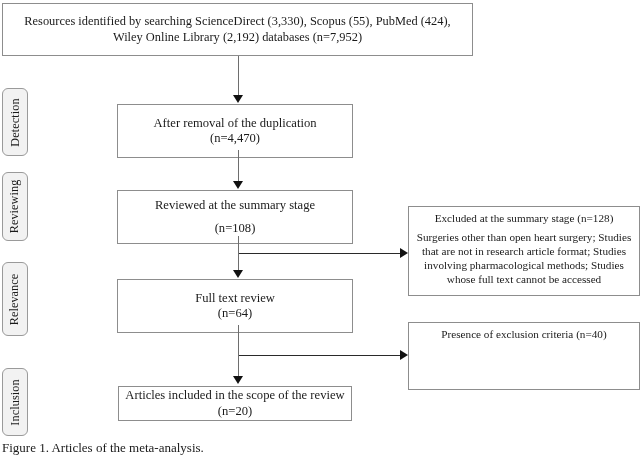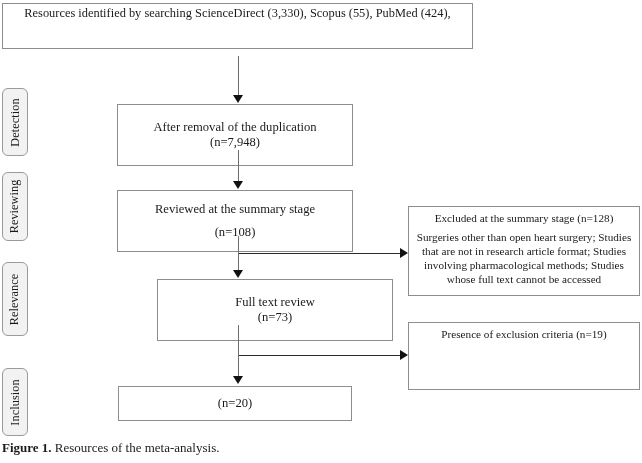--- a/index.html
+++ b/index.html
@@ -32,36 +32,35 @@
   .flowbox .line {
     display: block;
     white-space: nowrap;
   }
 
   
   #box-sources {
     left: 2px;
     top: 3px;
     width: 471px;
-    height: 46px;
+    height: 53px;
     font-size: 12.4px;
     padding: 2px 4px;
-    justify-content: space-between;
   }
 
   
   .mainbox {
     left: 117px;
     width: 236px;
-    height: 62px;
+    height: 54px;
     font-size: 12.6px;
   }
   #box-dedup      { top: 104px; }
   #box-summary    { top: 190px; gap: 8px; }
-  #box-fulltext   { top: 279px; margin-left: 40px; }
+  #box-fulltext   { top: 279px; }
   #box-included   { top: 386px; left: 118px; width: 234px; height: 35px; }
 
   
   .sidebox {
     left: 408px;
     width: 232px;
     box-sizing: border-box;
     border: 1px solid #8d8d8d;
     background: #fff;
     position: absolute;
@@ -135,36 +134,37 @@
 
   
   #caption {
     position: absolute;
     left: 2px;
     top: 440px;
     font-size: 13px;
     white-space: nowrap;
   }
   #caption .cap-label {
-    font-weight: bold;
+    font-weight: normal;
   }
 </style>
 </head>
 <body>
 
 <div class="flowbox" id="box-sources">
   <span class="line">Resources identified by searching ScienceDirect (3,330), Scopus (55), PubMed (424),</span>
+  <span class="line">Wiley Online Library (2,192) databases (n=7,952)</span>
 </div>
 
 <div class="vline" style="left:238px; top:56px; height:40px;"></div>
 <div class="arrow-down" style="left:233px; top:95px;"></div>
 
 <div class="flowbox mainbox" id="box-dedup">
   <span class="line">After removal of the duplication</span>
-  <span class="line">(n=7,948)</span>
+  <span class="line">(n=4,470)</span>
 </div>
 
 <div class="vline" style="left:238px; top:150px; height:32px;"></div>
 <div class="arrow-down" style="left:233px; top:181px;"></div>
 
 <div class="flowbox mainbox" id="box-summary">
   <span class="line">Reviewed at the summary stage</span>
   <span class="line">(n=108)</span>
 </div>
 
@@ -174,45 +174,46 @@
 <div class="hline" style="left:239px; top:253px; width:162px;"></div>
 <div class="arrow-right" style="left:400px; top:248px;"></div>
 
 <div class="sidebox" id="box-excl-summary">
   <span class="head">Excluded at the summary stage (n=128)</span>
   <span class="body">Surgeries other than open heart surgery; Studies that are not in research article format; Studies involving pharmacological methods; Studies whose full text cannot be accessed</span>
 </div>
 
 <div class="flowbox mainbox" id="box-fulltext">
   <span class="line">Full text review</span>
-  <span class="line">(n=73)</span>
+  <span class="line">(n=64)</span>
 </div>
 
 <div class="vline" style="left:238px; top:325px; height:52px;"></div>
 <div class="arrow-down" style="left:233px; top:376px;"></div>
 
 <div class="hline" style="left:239px; top:355px; width:162px;"></div>
 <div class="arrow-right" style="left:400px; top:350px;"></div>
 
 <div class="sidebox" id="box-excl-criteria">
-  <span class="head">Presence of exclusion criteria (n=19)</span>
+  <span class="head">Presence of exclusion criteria (n=40)</span>
 </div>
 
 <div class="flowbox mainbox" id="box-included">
+  <span class="line">Articles included in the scope of the review</span>
   <span class="line">(n=20)</span>
 </div>
 
 <div class="stage" id="stage-detection">
   <span>Detection</span>
 </div>
 <div class="stage" id="stage-reviewing">
   <span>Reviewing</span>
 </div>
 <div class="stage" id="stage-relevance">
   <span>Relevance</span>
 </div>
 <div class="stage" id="stage-inclusion">
   <span>Inclusion</span>
 </div>
 
 <div id="caption">
-  <span class="cap-label">Figure 1.</span><span class="cap-text"> Resources of the meta-analysis.</span>
+  <span class="cap-label">Figure 1.</span><span class="cap-text"> Articles of the meta-analysis.</span>
 </div>
 
 </body></html>

